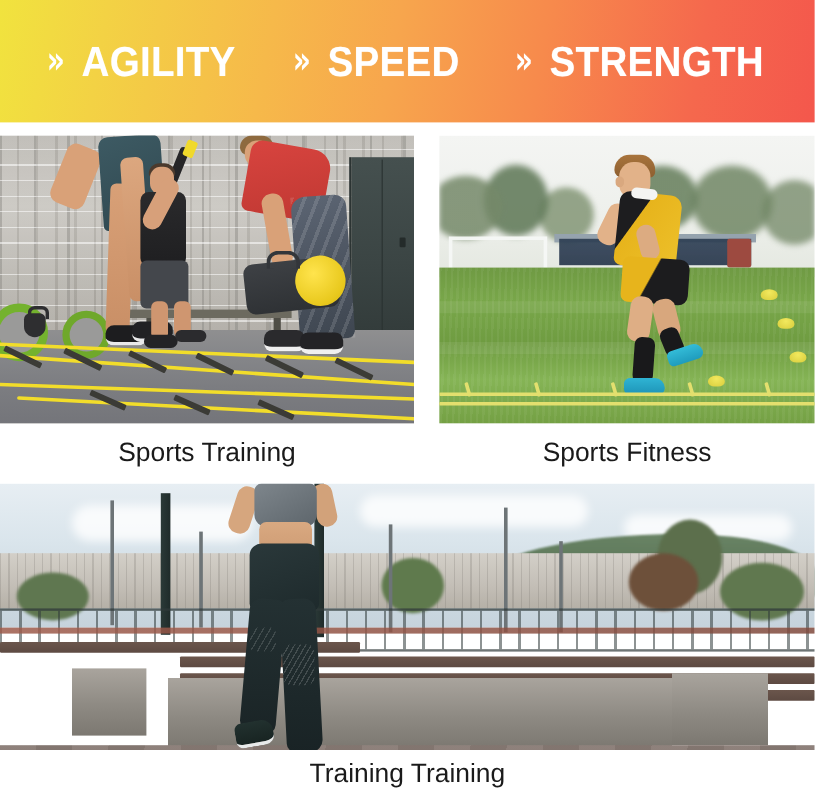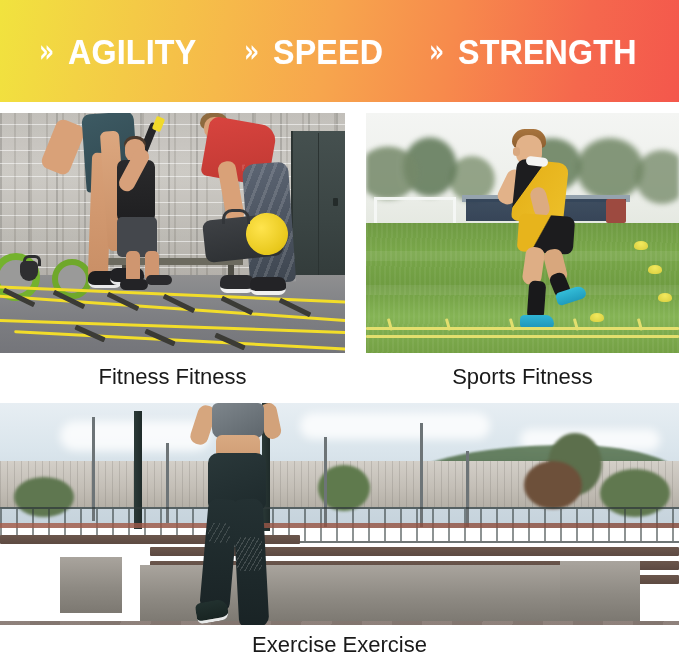--- a/index.html
+++ b/index.html
@@ -325,21 +325,21 @@
       <div class="lad2" style="left:268px;top:14px;width:12px;transform:rotate(74deg);"></div>
     </div>
     <div class="cone" style="left:268px;top:128px;"></div>
     <div class="cone" style="left:282px;top:152px;"></div>
     <div class="cone" style="left:292px;top:180px;"></div>
     <div class="cone" style="left:224px;top:200px;"></div>
   </div>
 
 </div>
 
-<div class="caption cap1">Fitness Fitness</div>
+<div class="caption cap1">Sports Training</div>
 <div class="caption cap2">Sports Fitness</div>
 
 <div class="p3">
   <div class="ph3-sky"></div>
   <div class="ph3-cloud" style="left:60px;top:18px;width:150px;height:30px;"></div>
   <div class="ph3-cloud" style="left:300px;top:10px;width:190px;height:26px;"></div>
   <div class="ph3-cloud" style="left:520px;top:26px;width:140px;height:22px;"></div>
   <div class="ph3-hill"></div>
   <div class="ph3-bldg"></div>
 
@@ -378,13 +378,13 @@
   <div class="ph3-mid"></div>
   <div class="ph3-hip"></div>
   <div class="ph3-legA"></div>
   <div class="ph3-legB"></div>
   <div class="ph3-mesh"></div>
   <div class="ph3-mesh2"></div>
   <div class="ph3-shoeA"></div>
 
 </div>
 
-<div class="caption cap3">Exercise Exercise</div>
+<div class="caption cap3">Training Training</div>
 
 </body></html>

